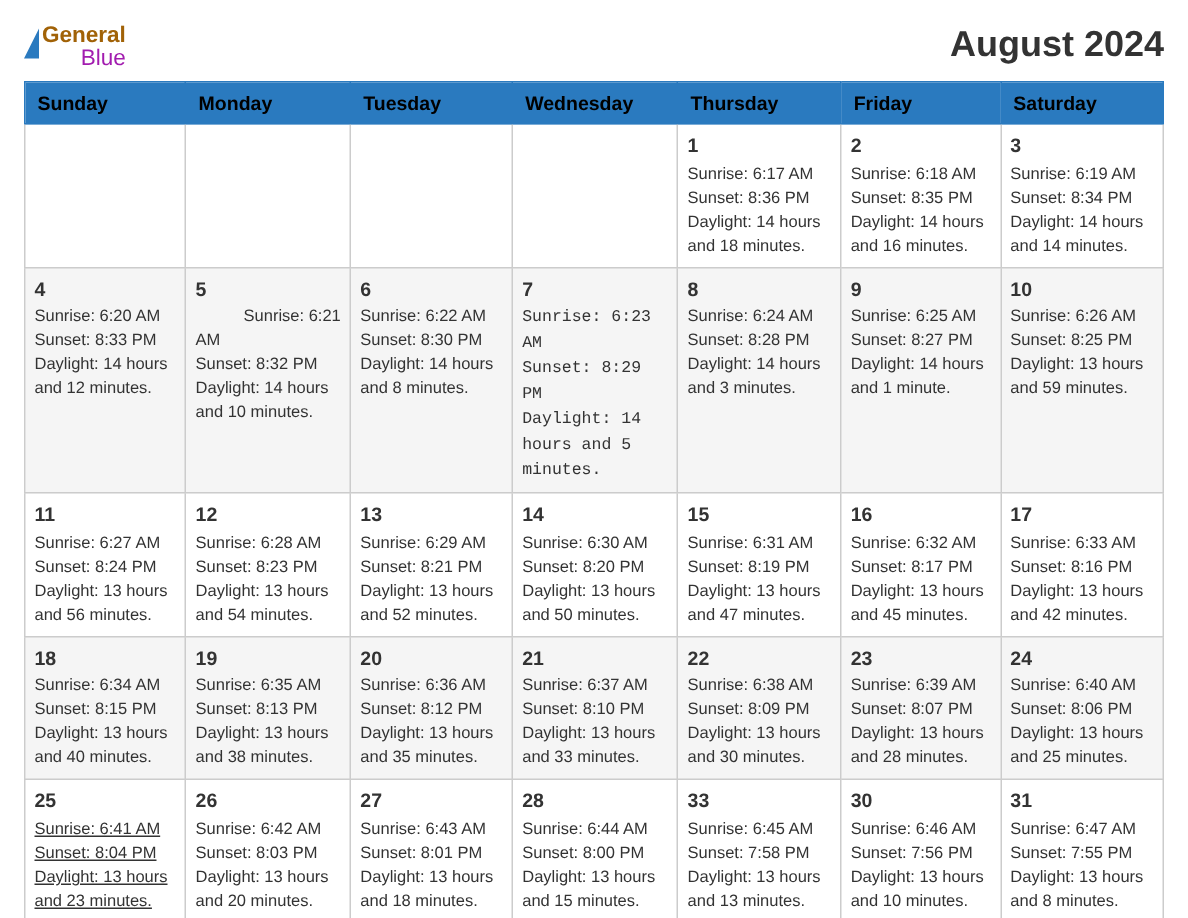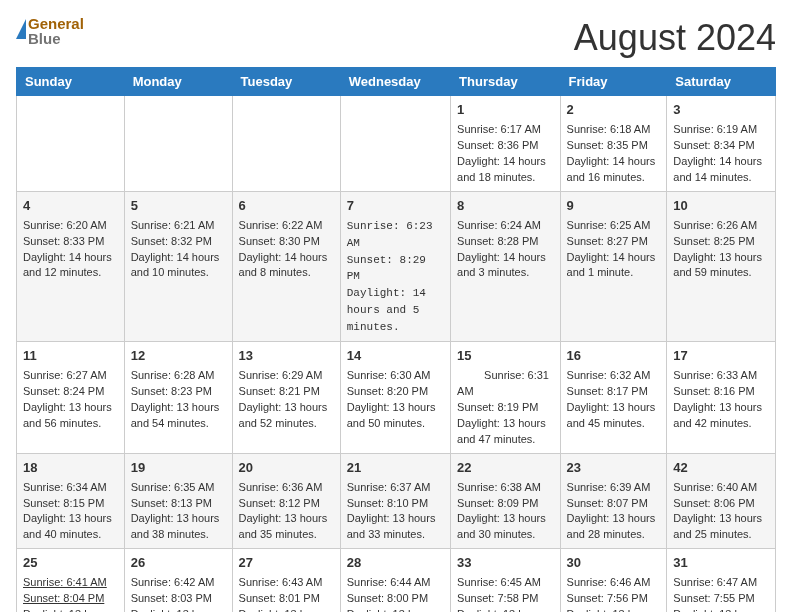--- a/index.html
+++ b/index.html
@@ -13,37 +13,37 @@
     .header-area {
       display: flex;
       justify-content: space-between;
       align-items: flex-start;
       margin-bottom: 8px;
     }
     .title-area {
       text-align: right;
     }
     .main-title {
-      font-size: 36px;
-      font-weight: normal;
+      font-size: 24px;
+      font-weight: bold;
       color: #333;
       line-height: 1.2;
     }
     .subtitle {
       font-size: 15px;
       color: #555;
     }
     .calendar-table {
       width: 100%;
       border-collapse: collapse;
       font-size: 11px;
     }
     .calendar-table th {
       background-color: #2a7abf;
-      color: #ffffff;
+      color: #000000;
       text-align: left;
       padding: 6px 8px;
       font-size: 13px;
       font-weight: bold;
       border: 1px solid #2a7abf;
     }
     .calendar-table td {
       vertical-align: top;
       padding: 5px 6px;
       border: 1px solid #ccc;
@@ -101,22 +101,23 @@
       flex-direction: column;
       line-height: 1;
     }
     .logo-general {
       font-size: 15px;
       font-weight: bold;
       color: #a16207;
     }
     .logo-blue-word {
       font-size: 15px;
-      font-weight: bold;
-      color: #737373;
+      font-weight: normal;
+      color: #a21caf;
+      text-align: right;
     }
   </style>
 </head>
 <body>
 
 <div class="header-area">
   <div class="logo-wrapper">
     <div class="logo-shape"></div>
     <div class="logo-letters">
       <span class="logo-general">General</span>
@@ -153,21 +154,21 @@
 Sunset: 8:35 PM
 Daylight: 14 hours and 16 minutes.</span></td>
         <td><span class="day-number">3</span><span style="white-space: pre-line;">Sunrise: 6:19 AM
 Sunset: 8:34 PM
 Daylight: 14 hours and 14 minutes.</span></td>
       </tr>
       <tr>
         <td><span class="day-number">4</span><span style="white-space: pre-line;">Sunrise: 6:20 AM
 Sunset: 8:33 PM
 Daylight: 14 hours and 12 minutes.</span></td>
-        <td><span class="day-number">5</span><span style="white-space: pre-line;">Sunrise: 6:21 AM
+        <td><span class="day-number">5</span><span style="white-space: pre-line; margin-left: 32px;">Sunrise: 6:21 AM
 Sunset: 8:32 PM
 Daylight: 14 hours and 10 minutes.</span></td>
         <td><span class="day-number">6</span><span style="white-space: pre-line;">Sunrise: 6:22 AM
 Sunset: 8:30 PM
 Daylight: 14 hours and 8 minutes.</span></td>
         <td><span class="day-number">7</span><span style="white-space: pre-line; font-family: Liberation Mono, monospace;">Sunrise: 6:23 AM
 Sunset: 8:29 PM
 Daylight: 14 hours and 5 minutes.</span></td>
         <td><span class="day-number">8</span><span style="white-space: pre-line;">Sunrise: 6:24 AM
 Sunset: 8:28 PM
@@ -185,21 +186,21 @@
 Daylight: 13 hours and 56 minutes.</span></td>
         <td><span class="day-number">12</span><span style="white-space: pre-line;">Sunrise: 6:28 AM
 Sunset: 8:23 PM
 Daylight: 13 hours and 54 minutes.</span></td>
         <td><span class="day-number">13</span><span style="white-space: pre-line;">Sunrise: 6:29 AM
 Sunset: 8:21 PM
 Daylight: 13 hours and 52 minutes.</span></td>
         <td><span class="day-number">14</span><span style="white-space: pre-line;">Sunrise: 6:30 AM
 Sunset: 8:20 PM
 Daylight: 13 hours and 50 minutes.</span></td>
-        <td><span class="day-number">15</span><span style="white-space: pre-line; margin-left: 27px;">Sunrise: 6:31 AM
+        <td><span class="day-number">15</span><span style="white-space: pre-line;">Sunrise: 6:31 AM
 Sunset: 8:19 PM
 Daylight: 13 hours and 47 minutes.</span></td>
         <td><span class="day-number">16</span><span style="white-space: pre-line;">Sunrise: 6:32 AM
 Sunset: 8:17 PM
 Daylight: 13 hours and 45 minutes.</span></td>
         <td><span class="day-number">17</span><span style="white-space: pre-line;">Sunrise: 6:33 AM
 Sunset: 8:16 PM
 Daylight: 13 hours and 42 minutes.</span></td>
       </tr>
       <tr>
@@ -214,21 +215,21 @@
 Daylight: 13 hours and 35 minutes.</span></td>
         <td><span class="day-number">21</span><span style="white-space: pre-line;">Sunrise: 6:37 AM
 Sunset: 8:10 PM
 Daylight: 13 hours and 33 minutes.</span></td>
         <td><span class="day-number">22</span><span style="white-space: pre-line;">Sunrise: 6:38 AM
 Sunset: 8:09 PM
 Daylight: 13 hours and 30 minutes.</span></td>
         <td><span class="day-number">23</span><span style="white-space: pre-line;">Sunrise: 6:39 AM
 Sunset: 8:07 PM
 Daylight: 13 hours and 28 minutes.</span></td>
-        <td><span class="day-number">42</span><span style="white-space: pre-line;">Sunrise: 6:40 AM
+        <td><span class="day-number">24</span><span style="white-space: pre-line;">Sunrise: 6:40 AM
 Sunset: 8:06 PM
 Daylight: 13 hours and 25 minutes.</span></td>
       </tr>
       <tr>
         <td><span class="day-number">25</span><span style="white-space: pre-line; text-decoration: underline;">Sunrise: 6:41 AM
 Sunset: 8:04 PM
 Daylight: 13 hours and 23 minutes.</span></td>
         <td><span class="day-number">26</span><span style="white-space: pre-line;">Sunrise: 6:42 AM
 Sunset: 8:03 PM
 Daylight: 13 hours and 20 minutes.</span></td>

